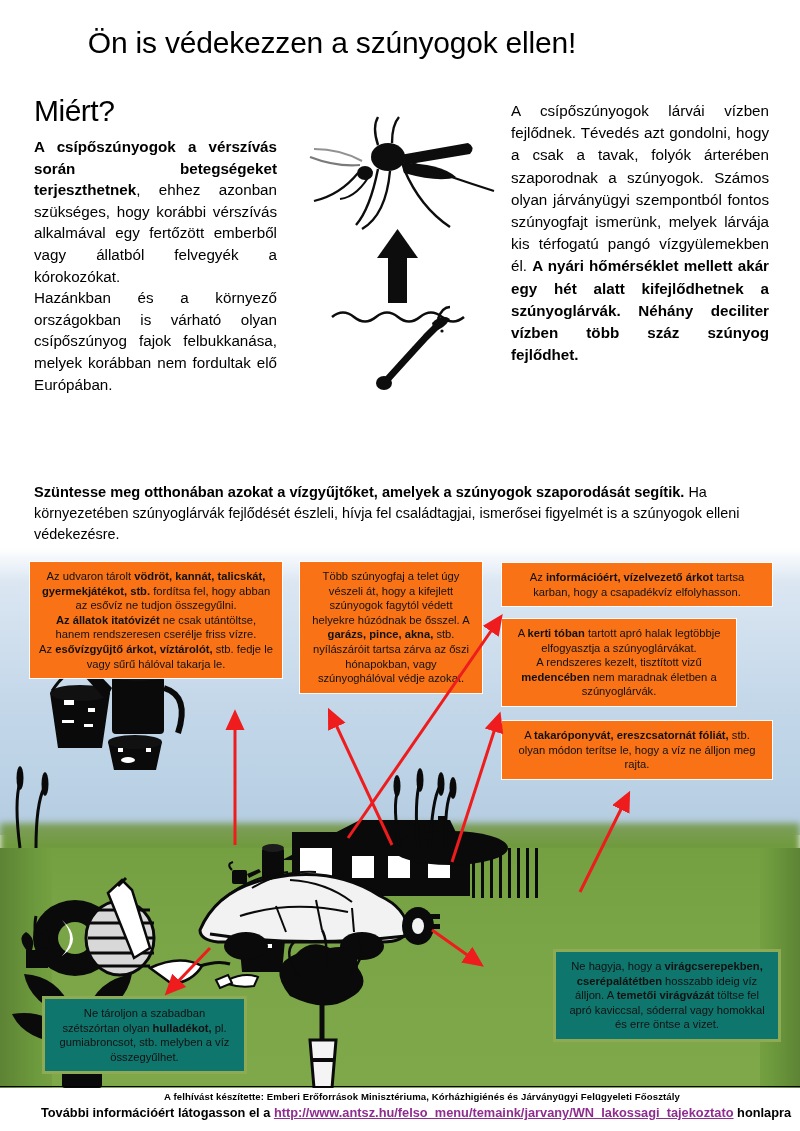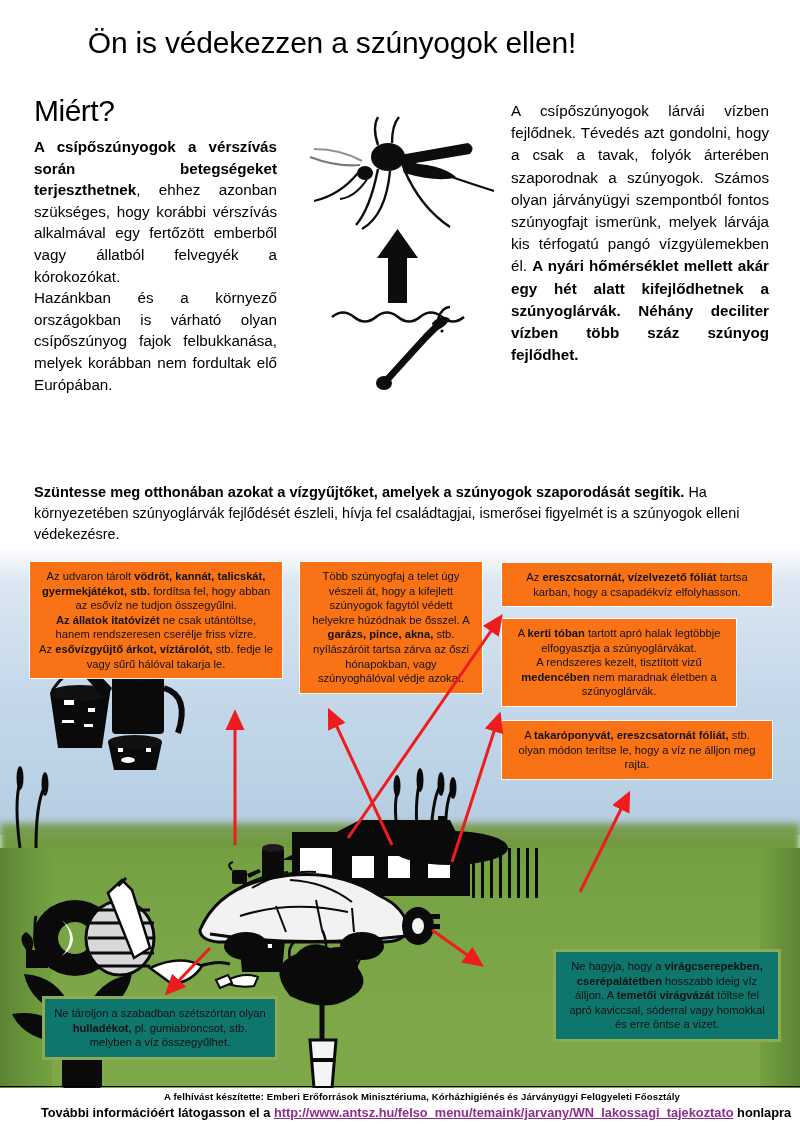--- a/index.html
+++ b/index.html
@@ -96,21 +96,21 @@
     border:3px solid #8faa55;
     box-shadow:none;
   }
 
   .cb1 { left:30px;  top:562px;  width:252px; }
   .cb2 { left:300px; top:562px;  width:182px; }
   .cb3 { left:502px; top:563px;  width:270px; }
   .cb4 { left:502px; top:619px;  width:234px; }
   .cb5 { left:502px; top:721px;  width:270px; }
   .cb6 { left:553px; top:949px;  width:228px; }
-  .cb7 { left:42px;  top:996px;  width:236px; }
+  .cb7 { left:42px;  top:996px;  width:205px; }
 
   
   .arrows { position:absolute; left:0; top:0; width:800px; height:1131px; pointer-events:none; }
 
   
   .footer-rule {
     position:absolute; left:0; top:1086px; width:800px; height:1px; background:#000;
   }
   .footer-1 {
     position:absolute; left:0; top:1091px; width:800px; text-align:center;
@@ -350,21 +350,21 @@
       </g>
 
       <g>
         <ellipse cx="330" cy="306" rx="30" ry="9" fill="#0a0a0a" opacity="0.0"></ellipse>
       </g>
     </svg>
   </div>
 
   <div class="callout cb1">Az udvaron tárolt <b>vödröt, kannát, talicskát, gyermekjátékot, stb.</b> fordítsa fel, hogy abban az esővíz ne tudjon összegyűlni.<br><b>Az állatok itatóvizét</b> ne csak utántöltse, hanem rendszeresen cserélje friss vízre.<br>Az <b>esővízgyűjtő árkot, víztárolót,</b> stb. fedje le vagy sűrű hálóval takarja le.</div>
   <div class="callout cb2">Több szúnyogfaj a telet úgy vészeli át, hogy a kifejlett szúnyogok fagytól védett helyekre húzódnak be ősszel. A <b>garázs, pince, akna,</b> stb. nyílászáróit tartsa zárva  az őszi hónapokban, vagy szúnyoghálóval védje azokat.</div>
-  <div class="callout cb3">Az <b>ereszcsatornát, vízelvezető fóliát</b> tartsa karban, hogy a csapadékvíz elfolyhasson.</div>
+  <div class="callout cb3">Az <b>információért, vízelvezető árkot</b> tartsa karban, hogy a csapadékvíz elfolyhasson.</div>
   <div class="callout cb4">A <b>kerti tóban</b> tartott apró halak legtöbbje elfogyasztja a szúnyoglárvákat.<br>A rendszeres kezelt, tisztított vizű <b>medencében</b> nem maradnak életben a szúnyoglárvák.</div>
   <div class="callout cb5">A <b>takaróponyvát, ereszcsatornát fóliát,</b> stb. olyan módon terítse le, hogy a víz ne álljon meg rajta.</div>
   <div class="callout on-grass cb6">Ne hagyja, hogy a <b>virágcserepekben, cserépalátétben</b> hosszabb ideig víz álljon. A <b>temetői virágvázát</b> töltse fel apró kaviccsal, sóderral vagy homokkal és erre öntse a vizet.</div>
   <div class="callout on-grass cb7">Ne tároljon a szabadban szétszórtan olyan <b>hulladékot,</b> pl. gumiabroncsot, stb. melyben a víz összegyűlhet.</div>
 
   <svg class="arrows" viewBox="0 0 800 1131" aria-hidden="true">
     <defs>
       <marker id="ah" markerWidth="7" markerHeight="7" refX="5.4" refY="3.2" orient="auto">
         <polygon points="0,0 7,3.2 0,6.4" fill="#ee1c1c"></polygon>
       </marker>

